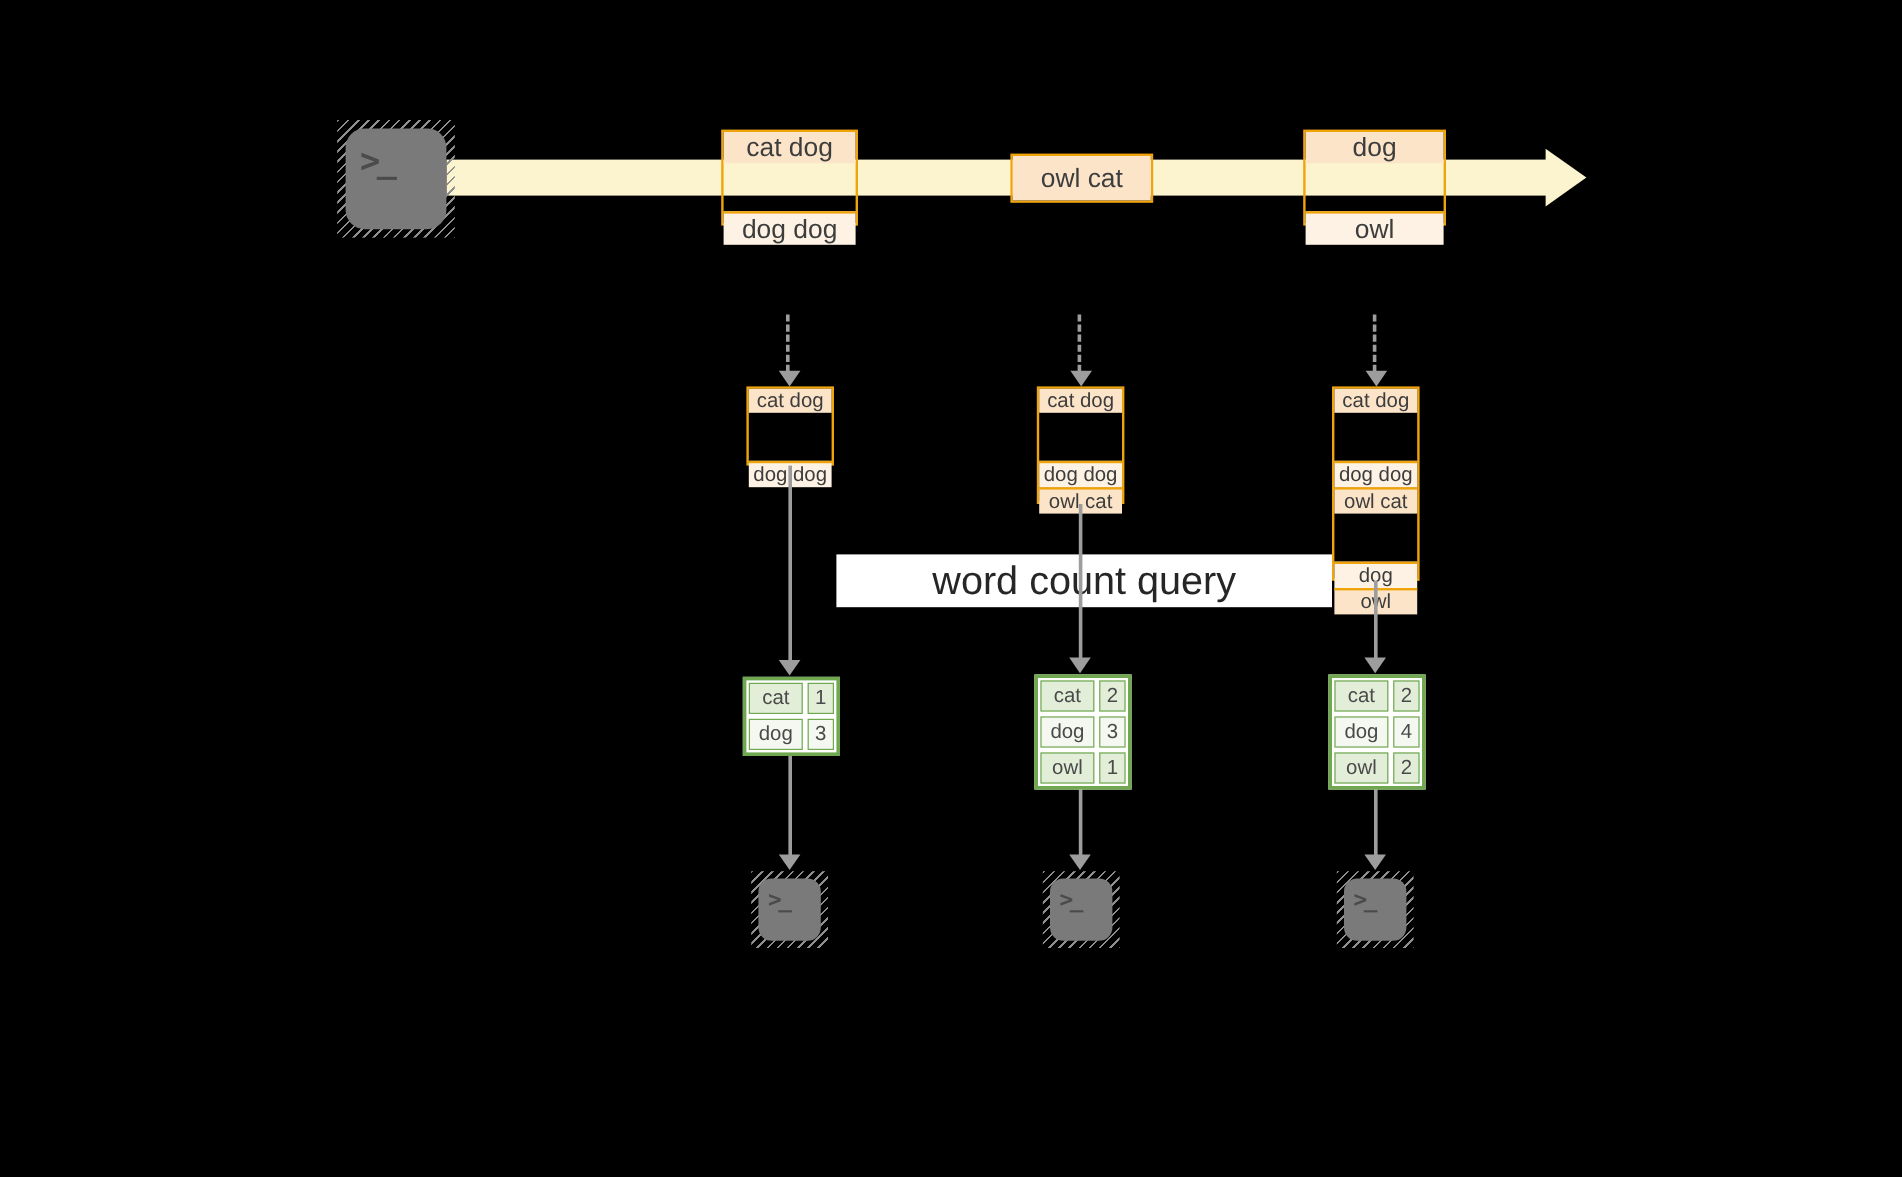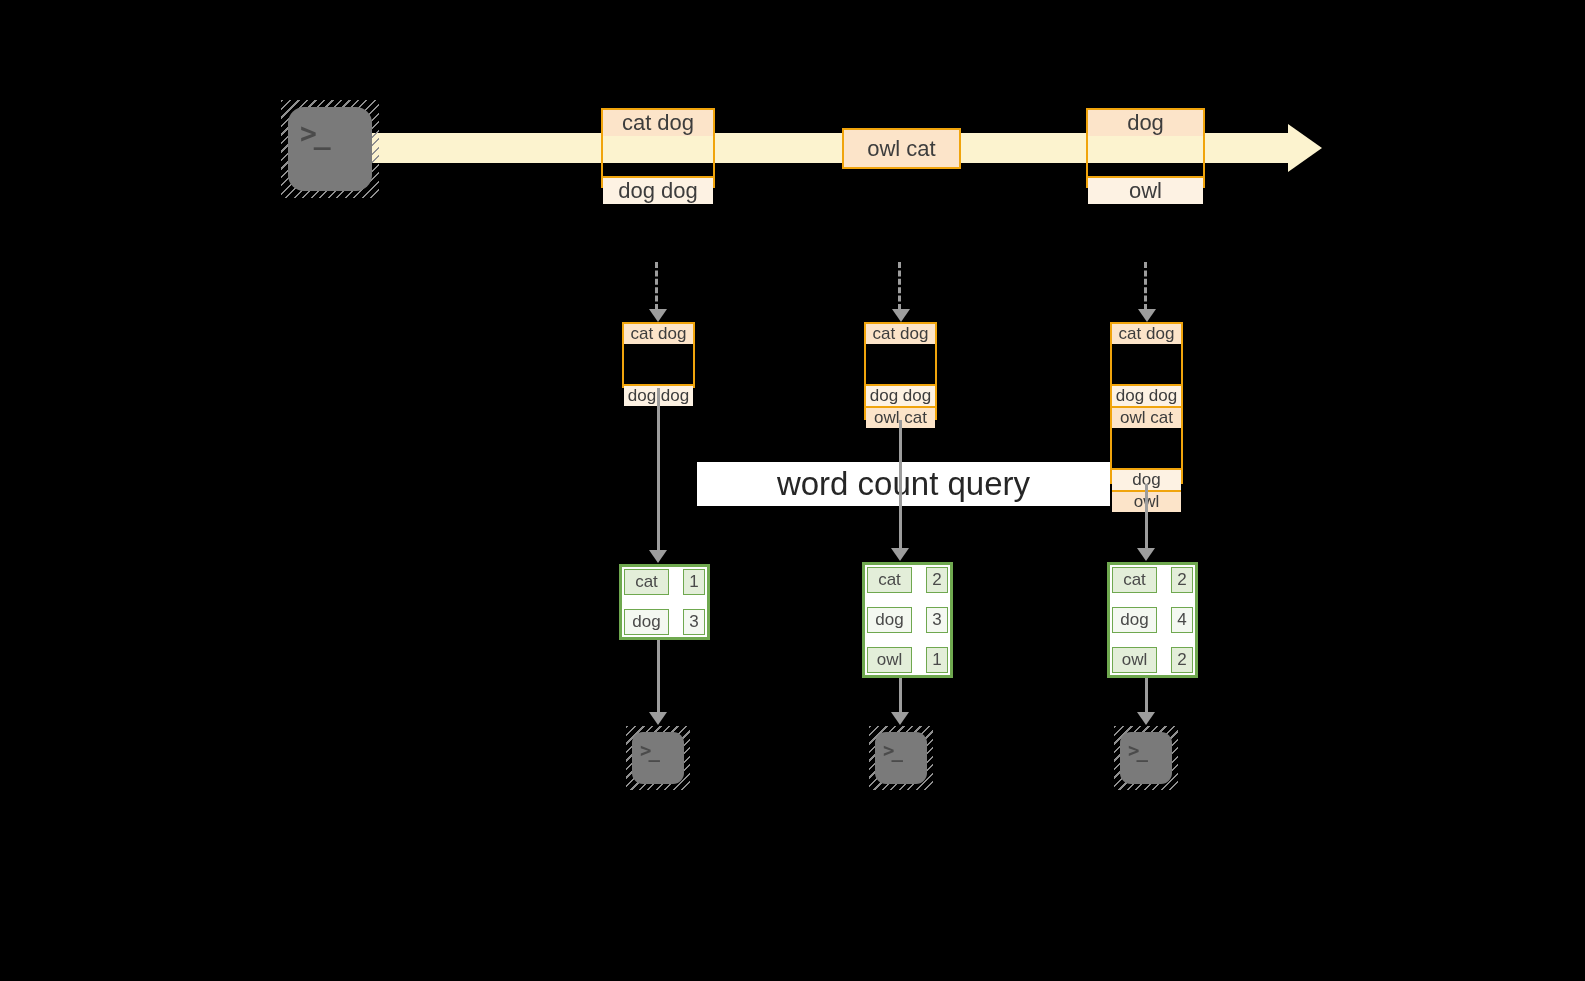--- a/index.html
+++ b/index.html
@@ -32,21 +32,21 @@
   .vline{position:absolute;width:3px;background:#9d9d9d;z-index:5;}
   .vdash{position:absolute;width:0;border-left:3px dashed #9d9d9d;z-index:5;}
   .ahead{position:absolute;width:0;height:0;border-left:9px solid transparent;
     border-right:9px solid transparent;border-top:13px solid #9d9d9d;z-index:5;}
   
   .qband{position:absolute;left:697px;top:462px;width:413px;height:44px;background:#ffffff;z-index:4;
     display:flex;align-items:center;justify-content:center;}
   .qband span{position:relative;z-index:7;font-size:33px;color:#262626;}
   
   .gtable{position:absolute;box-sizing:border-box;border:3px solid #6fa84f;background:#ffffff;
-    padding:2px;display:grid;grid-template-columns:45px 22px;gap:14px;z-index:6;}
+    padding:2px;display:grid;grid-template-columns:45px 22px;gap:4px;z-index:6;}
   .gcell{box-sizing:border-box;border:1.5px solid #6fa84f;height:26px;display:flex;
     align-items:center;justify-content:center;font-size:17px;color:#4a4a4a;}
   .grow-a{background:#e3eed9;}
   .grow-b{background:#f4f8f1;}
 </style>
 </head>
 <body>
 
 <div class="stage">
 

